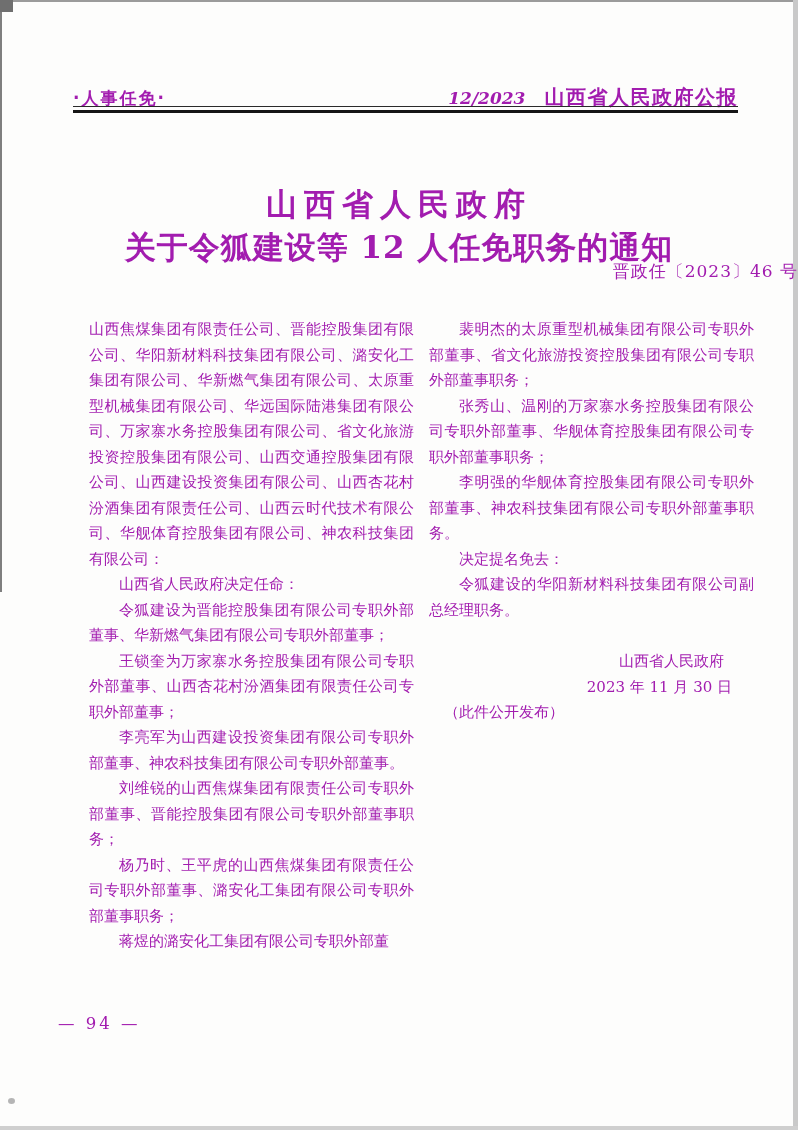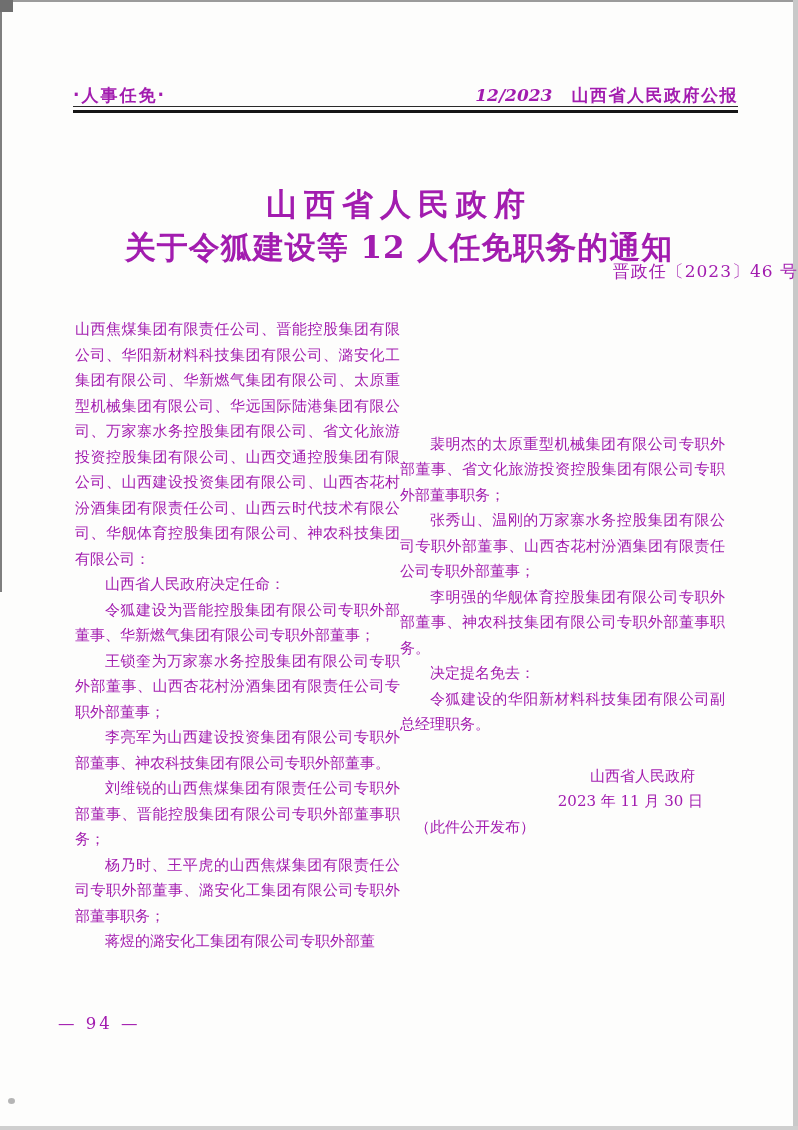--- a/index.html
+++ b/index.html
@@ -25,21 +25,21 @@
   .running-head {
     position: absolute; top: 84px; left: 73px; right: 60px;
     display: flex; justify-content: space-between; align-items: baseline;
   }
   .section-label {
     font-family: "DejaVu Sans", "Liberation Sans", sans-serif;
     font-weight: bold; font-size: 17px; letter-spacing: 2px;
   }
   .head-right { white-space: nowrap; }
   .issue-no { font-style: italic; font-weight: bold; font-size: 17px; margin-right: 14px; }
-  .gazette-name { font-weight: bold; font-size: 17px; letter-spacing: 1.5px; }
+  .gazette-name { font-weight: bold; font-size: 20px; letter-spacing: 1.5px; }
 
   
   .head-rule { position: absolute; left: 73px; right: 60px; top: 106px; border-top: 1.5px solid #2a2a2a; }
   .head-rule::after {
     content: ""; position: absolute; left: 0; right: 0; top: 2.5px; border-top: 3px solid #151515;
   }
 
   
   .title-line1 {
     position: absolute; top: 184px; left: 0; width: 100%; margin: 0;
@@ -49,22 +49,22 @@
     position: absolute; top: 227px; left: 0; width: 100%; margin: 0;
     text-align: center; font-size: 31px; font-weight: bold; letter-spacing: 1px;
   }
   .doc-number {
     position: absolute; top: 260px; left: 0; width: 100%;
     text-align: right; font-size: 17px; letter-spacing: 1px;
   }
 
   
   .columns {
-    position: absolute; top: 317px; left: 75px; width: 665px;
-    display: flex;  align-items: center;
+    position: absolute; top: 317px; left: 89px; width: 665px;
+    display: flex; gap: 15px;
   }
   .col {
     width: 325px; font-size: 15px; line-height: 25.5px;
     text-align: justify;
   }
   .col p { margin: 0; }
   .col p.indent { text-indent: 30px; }
 
   
   .signature { margin-top: 26px; }
@@ -113,21 +113,21 @@
           <p class="indent">王锁奎为万家寨水务控股集团有限公司专职外部董事、山西杏花村汾酒集团有限责任公司专职外部董事；</p>
           <p class="indent">李亮军为山西建设投资集团有限公司专职外部董事、神农科技集团有限公司专职外部董事。</p>
           <p class="indent">刘维锐的山西焦煤集团有限责任公司专职外部董事、晋能控股集团有限公司专职外部董事职务；</p>
           <p class="indent">杨乃时、王平虎的山西焦煤集团有限责任公司专职外部董事、潞安化工集团有限公司专职外部董事职务；</p>
           <p class="indent">蒋煜的潞安化工集团有限公司专职外部董</p>
         </div>
     </div>
     <div class="col">
       <div>
           <p class="indent">裴明杰的太原重型机械集团有限公司专职外部董事、省文化旅游投资控股集团有限公司专职外部董事职务；</p>
-          <p class="indent">张秀山、温刚的万家寨水务控股集团有限公司专职外部董事、山西杏花村汾酒集团有限责任公司专职外部董事；</p>
+          <p class="indent">张秀山、温刚的万家寨水务控股集团有限公司专职外部董事、华舰体育控股集团有限公司专职外部董事职务；</p>
           <p class="indent">李明强的华舰体育控股集团有限公司专职外部董事、神农科技集团有限公司专职外部董事职务。</p>
           <p class="indent">决定提名免去：</p>
           <p class="indent">令狐建设的华阳新材料科技集团有限公司副总经理职务。</p>
         </div>
       <div class="signature">
         <p class="signer">山西省人民政府</p>
         <p class="sig-date">2023 年 11 月 30 日</p>
         <p class="pub-note">（此件公开发布）</p>
       </div>
     </div>

